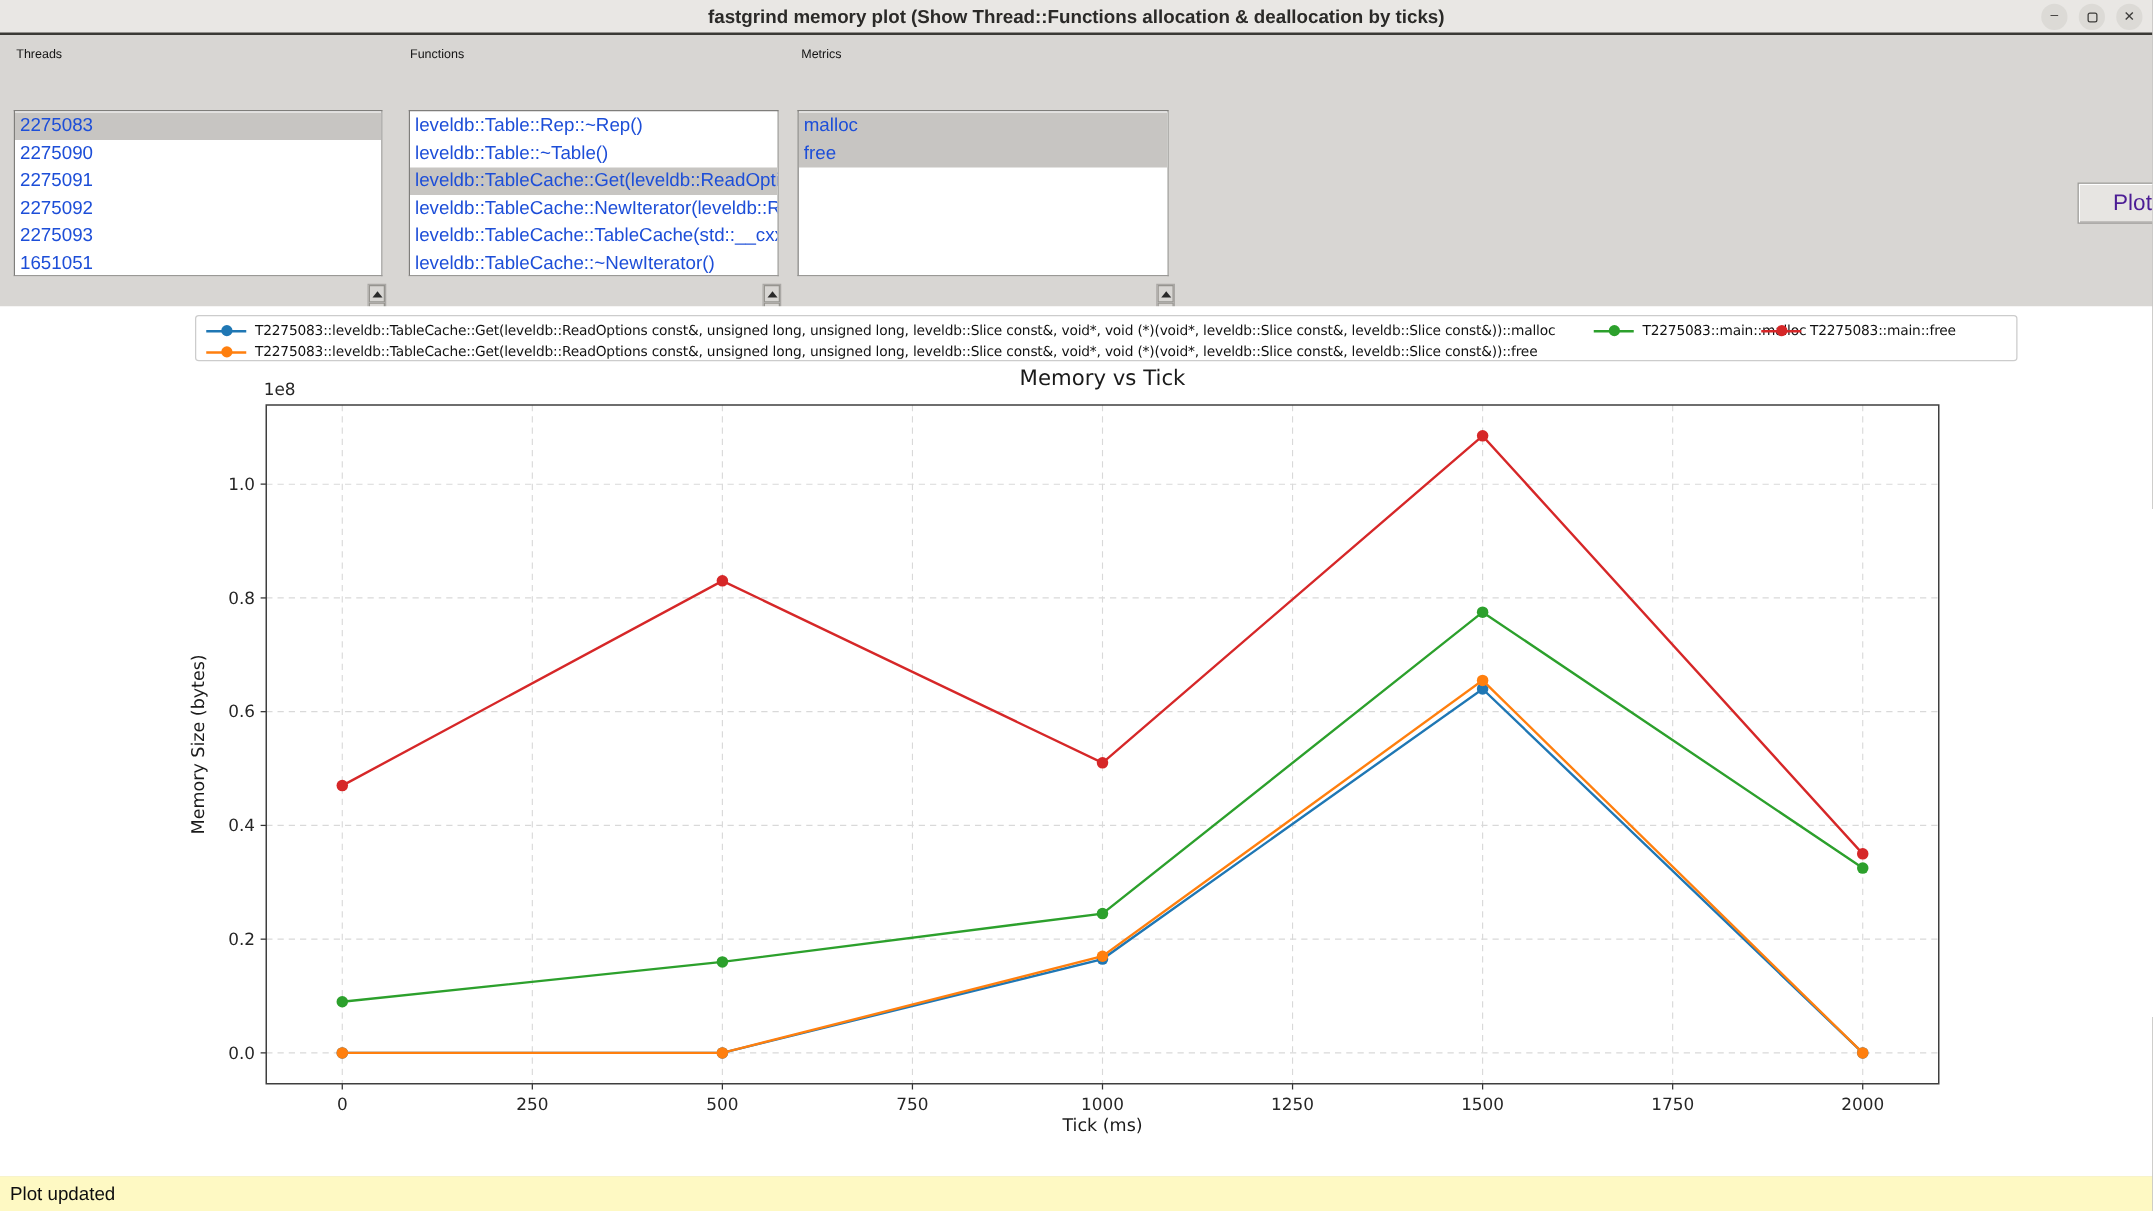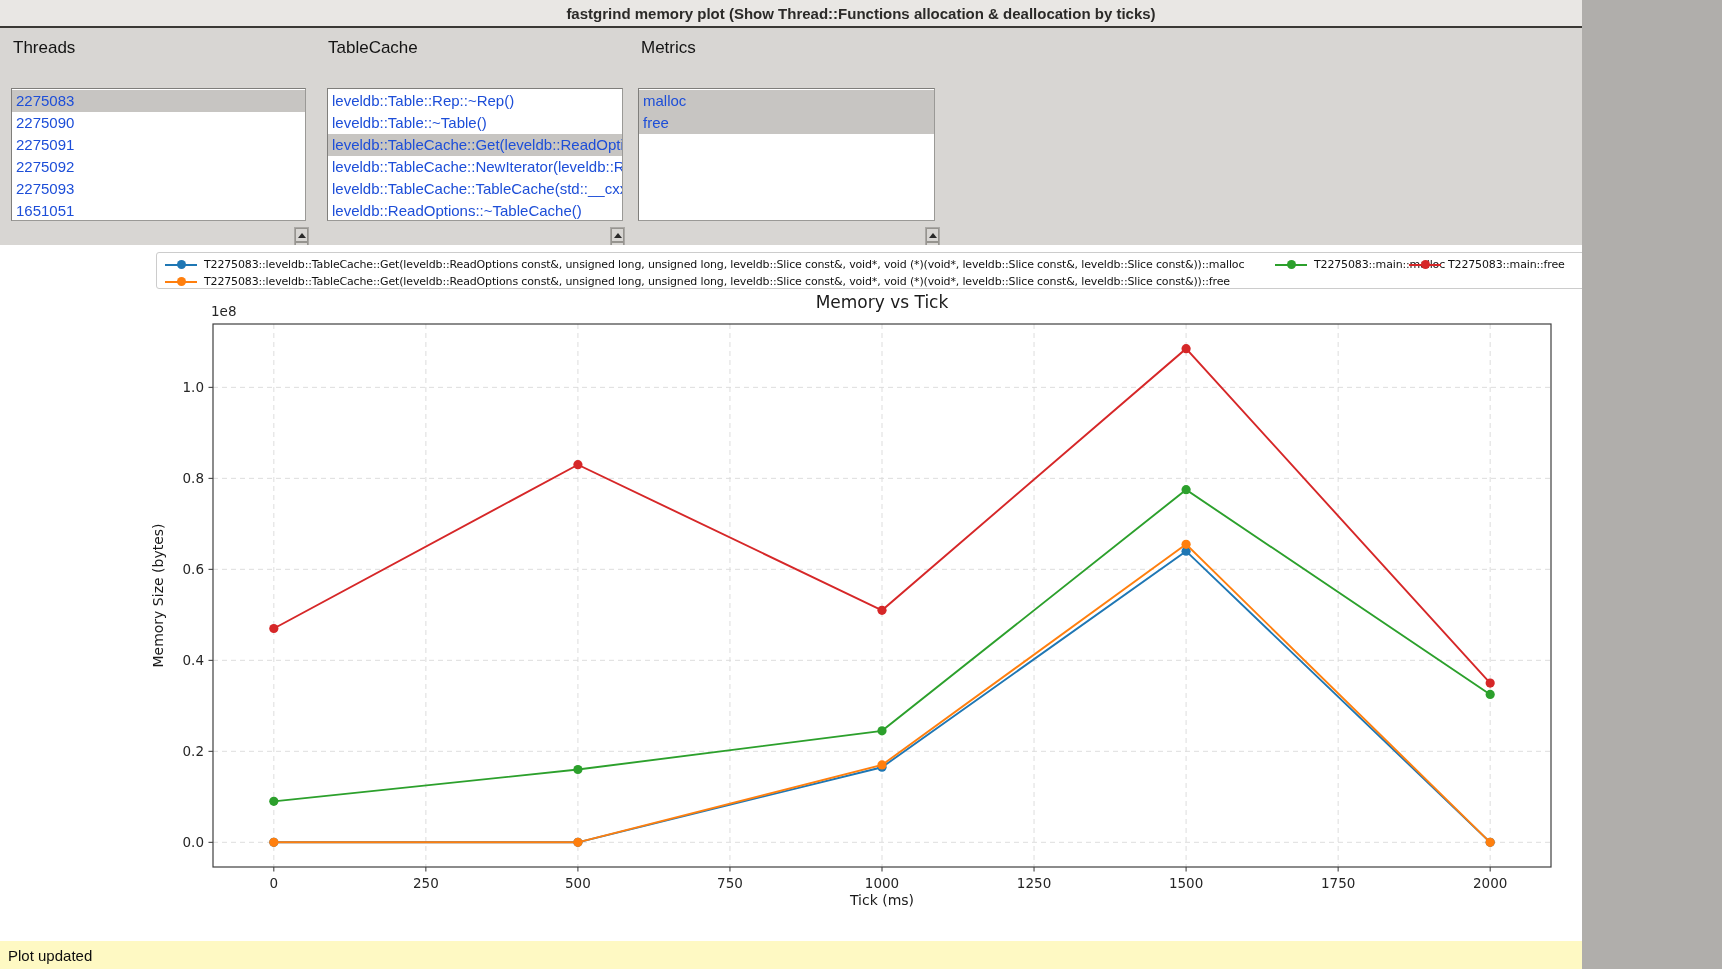--- a/index.html
+++ b/index.html
@@ -1,39 +1,39 @@
 <!DOCTYPE html>
 <html><head>
 <meta charset="utf-8">
 <style>
   * { margin:0; padding:0; box-sizing:border-box; }
   html,body { background:#b0aeab; }
   .window {
-    position:relative; width:1582px; height:969px;
+    position:relative; width:1722px; height:969px;
     background:#d8d6d3; overflow:hidden;
     font-family:"Liberation Sans", sans-serif; color:#1a1a1a;
   }
   
   .titlebar {
     position:absolute; left:0; top:0; width:1722px; height:28px;
     background:#e9e7e4; border-bottom:2px solid #3a3935;
     display:flex; align-items:center; justify-content:center;
   }
   .titlebar-text { font-size:15px; font-weight:bold; color:#2b2a28; }
   .win-controls { position:absolute; right:8px; top:3px; display:flex; gap:9px; }
   .win-btn {
     width:21px; height:21px; border-radius:50%; background:#dcdad6;
     display:flex; align-items:center; justify-content:center;
     font-size:11px; color:#3d3c3a; cursor:default;
   }
   .max-shape { width:8px; height:8px; border:1.4px solid #3d3c3a; border-radius:2px; display:block; }
   .min-glyph { margin-top:-4px; }
   
   .toolbar { position:absolute; left:0; top:28px; width:1722px; height:217px; background:#d8d6d3; }
-  .panel-label { position:absolute; font-size:17px; color:#141414; }
+  .panel-label { position:absolute; font-size:10px; color:#141414; }
   .listbox {
     position:absolute; top:60px; height:133px; background:#ffffff;
     border:1px solid #9a9996; border-top-color:#7f7e7b; border-left-color:#7f7e7b;
     overflow:hidden; padding-top:1px;
   }
   .list-item {
     height:22px; line-height:22px; padding-left:4px; font-size:15px;
     white-space:nowrap; overflow:hidden; color:#1d4ed8;
   }
   .list-item.selected { background:#c7c5c2; }
@@ -101,28 +101,28 @@
       </div>
     <div class="vscroll" style="left:294px;">
       <div class="scroll-btn">
           <span class="tri-up"></span>
         </div>
       <div class="scroll-btn">
           <span class="tri-down"></span>
         </div>
     </div>
 
-    <span class="panel-label" style="left:328px; top:10px;">TableCache</span>
+    <span class="panel-label" style="left:328px; top:10px;">Functions</span>
     <div class="listbox" style="left:327px; width:296px;">
         <div class="list-item">leveldb::Table::Rep::~Rep()</div>
         <div class="list-item">leveldb::Table::~Table()</div>
         <div class="list-item selected">leveldb::TableCache::Get(leveldb::ReadOptions const&amp;, unsigned long, unsigned long, leveldb::Slice const&amp;, void*, void (*)(void*, leveldb::Slice const&amp;, leveldb::Slice const&amp;))</div>
         <div class="list-item">leveldb::TableCache::NewIterator(leveldb::ReadOptions const&amp;, unsigned long, unsigned long, leveldb::Table**)</div>
         <div class="list-item">leveldb::TableCache::TableCache(std::__cxx11::basic_string&lt;char, std::char_traits&lt;char&gt;, std::allocator&lt;char&gt; &gt; const&amp;, leveldb::Options const&amp;, int)</div>
-        <div class="list-item">leveldb::ReadOptions::~TableCache()</div>
+        <div class="list-item">leveldb::TableCache::~NewIterator()</div>
       </div>
     <div class="vscroll" style="left:610px;">
       <div class="scroll-btn">
           <span class="tri-up"></span>
         </div>
       <div class="scroll-btn">
           <span class="tri-down"></span>
         </div>
     </div>
 

